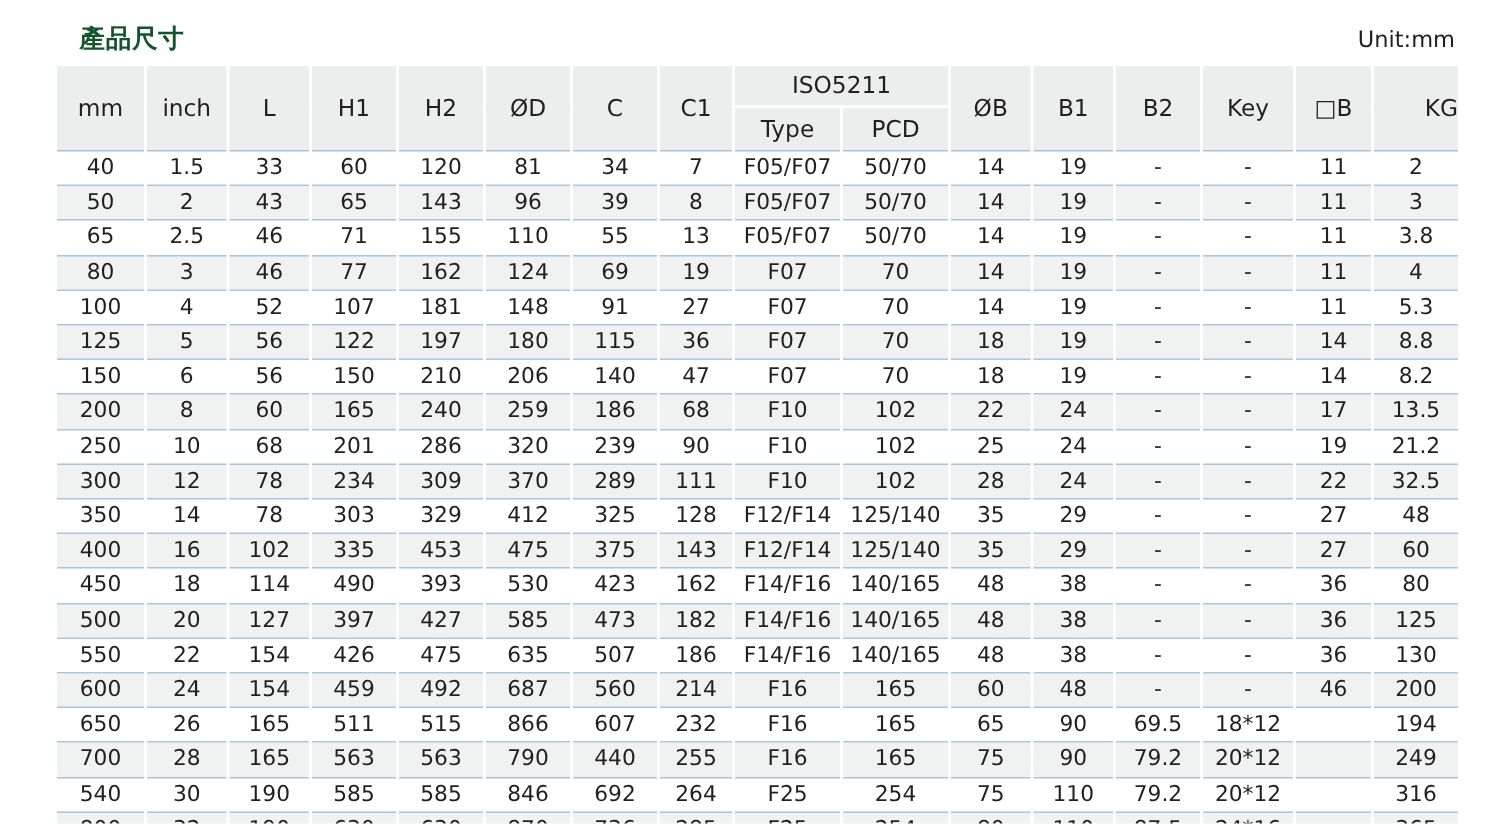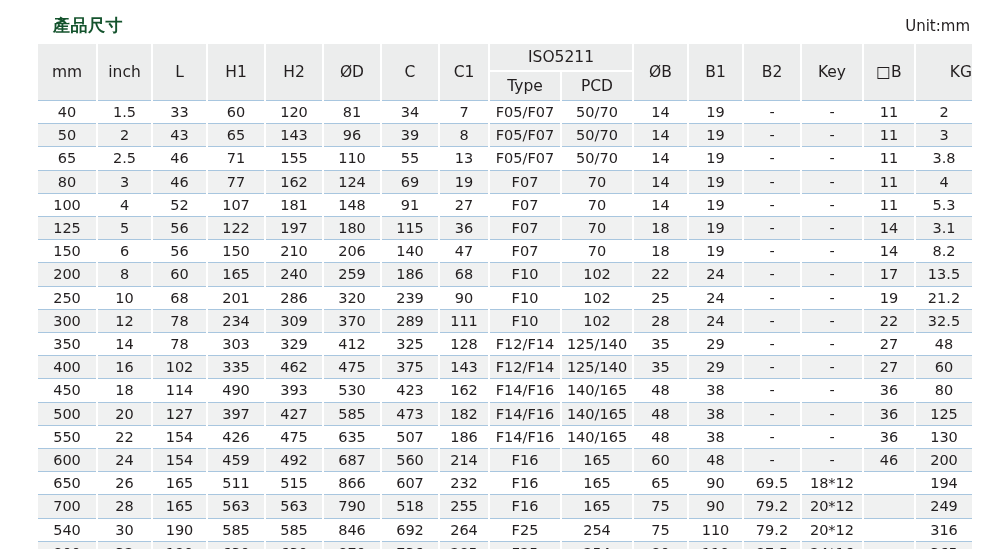--- a/index.html
+++ b/index.html
@@ -275,21 +275,21 @@
             <td>180</td>
             <td>115</td>
             <td>36</td>
             <td>F07</td>
             <td>70</td>
             <td>18</td>
             <td>19</td>
             <td>-</td>
             <td>-</td>
             <td>14</td>
-            <td class="last-col">3.1</td>
+            <td class="last-col">8.8</td>
           </tr>
           <tr class="odd">
             <td>150</td>
             <td>6</td>
             <td>56</td>
             <td>150</td>
             <td>210</td>
             <td>206</td>
             <td>140</td>
             <td>47</td>
@@ -372,21 +372,21 @@
             <td>-</td>
             <td>-</td>
             <td>27</td>
             <td class="last-col">48</td>
           </tr>
           <tr class="even">
             <td>400</td>
             <td>16</td>
             <td>102</td>
             <td>335</td>
-            <td>462</td>
+            <td>453</td>
             <td>475</td>
             <td>375</td>
             <td>143</td>
             <td>F12/F14</td>
             <td>125/140</td>
             <td>35</td>
             <td>29</td>
             <td>-</td>
             <td>-</td>
             <td>27</td>
@@ -482,21 +482,21 @@
             <td></td>
             <td class="last-col">194</td>
           </tr>
           <tr class="even">
             <td>700</td>
             <td>28</td>
             <td>165</td>
             <td>563</td>
             <td>563</td>
             <td>790</td>
-            <td>518</td>
+            <td>440</td>
             <td>255</td>
             <td>F16</td>
             <td>165</td>
             <td>75</td>
             <td>90</td>
             <td>79.2</td>
             <td>20*12</td>
             <td></td>
             <td class="last-col">249</td>
           </tr>

